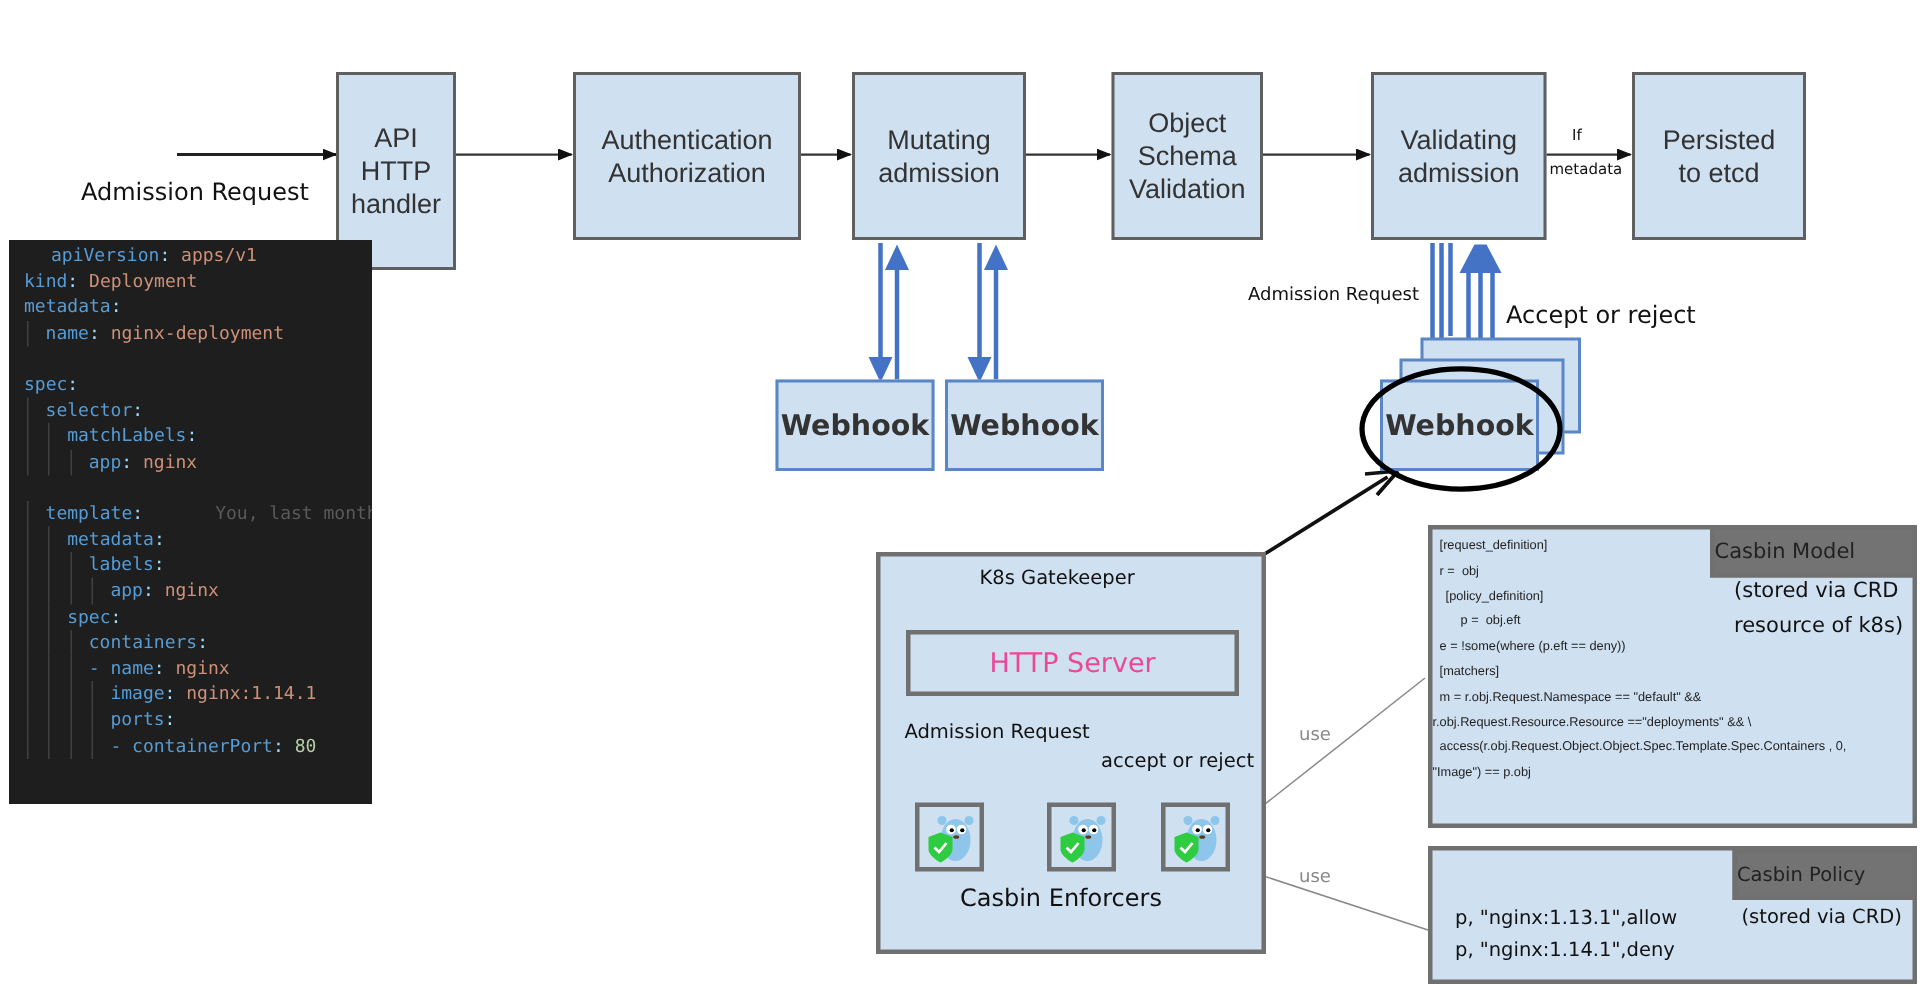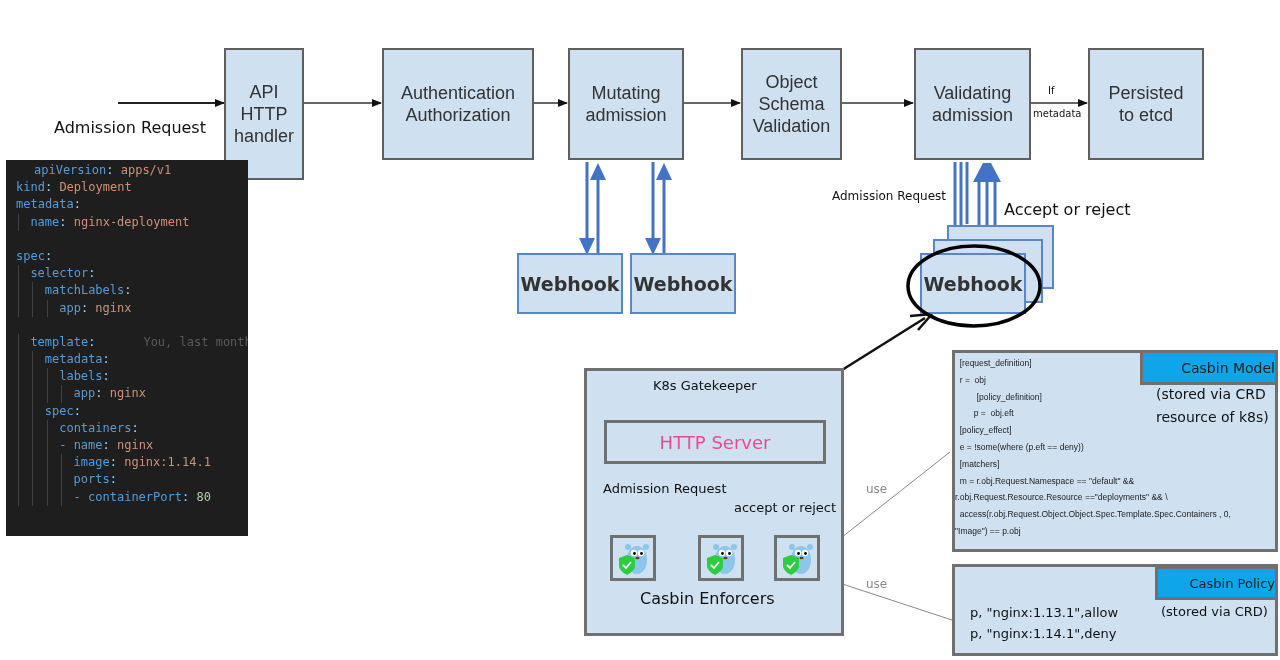--- a/index.html
+++ b/index.html
@@ -23,22 +23,22 @@
   .guide { position:absolute; width:1px; background:#404040; }
   
   .gk { position:absolute; left:584px; top:368px; width:260px; height:268px; background:#cfe0f1;
         border:3px solid #707070; box-sizing:border-box; }
   .http { position:absolute; left:604px; top:420px; width:222px; height:44px; border:3px solid #707070;
           box-sizing:border-box; display:flex; align-items:center; justify-content:center;
           color:#ec4899; font-size:18px; font-family:"DejaVu Sans", sans-serif; }
   .enf { position:absolute; width:46px; height:46px; border:3px solid #707070; box-sizing:border-box;
          background:#cfe0f1; }
   .panel { position:absolute; background:#cfe0f1; border:3px solid #707070; box-sizing:border-box; }
-  .tag { position:absolute; border:3px solid #707070; box-sizing:border-box; background:#0ea5e9;
-         display:flex; align-items:center; justify-content:flex-end; font-family:"DejaVu Sans", sans-serif;
+  .tag { position:absolute; border:3px solid #707070; box-sizing:border-box; background:#737373;
+         display:flex; align-items:center; justify-content:flex-start; font-family:"DejaVu Sans", sans-serif;
          color:#222; }
   .mline { font-family:"Liberation Sans", sans-serif; font-size:8.5px; color:#222; height:16.8px;
            line-height:16.8px; white-space:nowrap; }
 </style>
 </head>
 <body>
 
 <svg class="abs" style="left:0;top:0" width="1280" height="660">
   <defs>
     <marker id="ah" markerWidth="10" markerHeight="8" refX="9" refY="4" orient="auto" markerUnits="userSpaceOnUse">
@@ -211,23 +211,22 @@
     </svg></div>
 <div class="lbl" style="left:640px;top:589px;font-size:16px;font-weight:normal;">Casbin Enforcers</div>
 
 <div class="lbl" style="left:866px;top:482px;font-size:12px;color:#888;">use</div>
 <div class="lbl" style="left:866px;top:577px;font-size:12px;color:#888;">use</div>
 
 <div class="panel" style="left:952px;top:350px;width:326px;height:202px;">
   <div id="model-lines" style="position:absolute;left:0;top:2px;">
       <div class="mline" style="white-space: pre; padding-left: 0px;">  [request_definition]</div>
       <div class="mline" style="white-space: pre; padding-left: 0px;">  r =  obj</div>
-      <div class="mline" style="white-space: pre; padding-left: 17px;">  [policy_definition]</div>
+      <div class="mline" style="white-space: pre; padding-left: 4px;">  [policy_definition]</div>
       <div class="mline" style="white-space: pre; padding-left: 14px;">  p =  obj.eft</div>
-      <div class="mline" style="white-space: pre; padding-left: 0px;">  [policy_effect]</div>
       <div class="mline" style="white-space: pre; padding-left: 0px;">  e = !some(where (p.eft == deny))</div>
       <div class="mline" style="white-space: pre; padding-left: 0px;">  [matchers]</div>
       <div class="mline" style="white-space: pre; padding-left: 0px;">  m = r.obj.Request.Namespace == "default" &amp;&amp;</div>
       <div class="mline" style="white-space: pre; padding-left: 0px;">r.obj.Request.Resource.Resource =="deployments" &amp;&amp; \</div>
       <div class="mline" style="white-space: pre; padding-left: 0px;">  access(r.obj.Request.Object.Object.Spec.Template.Spec.Containers , 0,</div>
       <div class="mline" style="white-space: pre; padding-left: 0px;">"Image") == p.obj</div>
     </div>
 </div>
 <div class="tag" style="left:1140px;top:350px;width:138px;height:35px;font-size:14px;">
     <span>Casbin Model</span>

